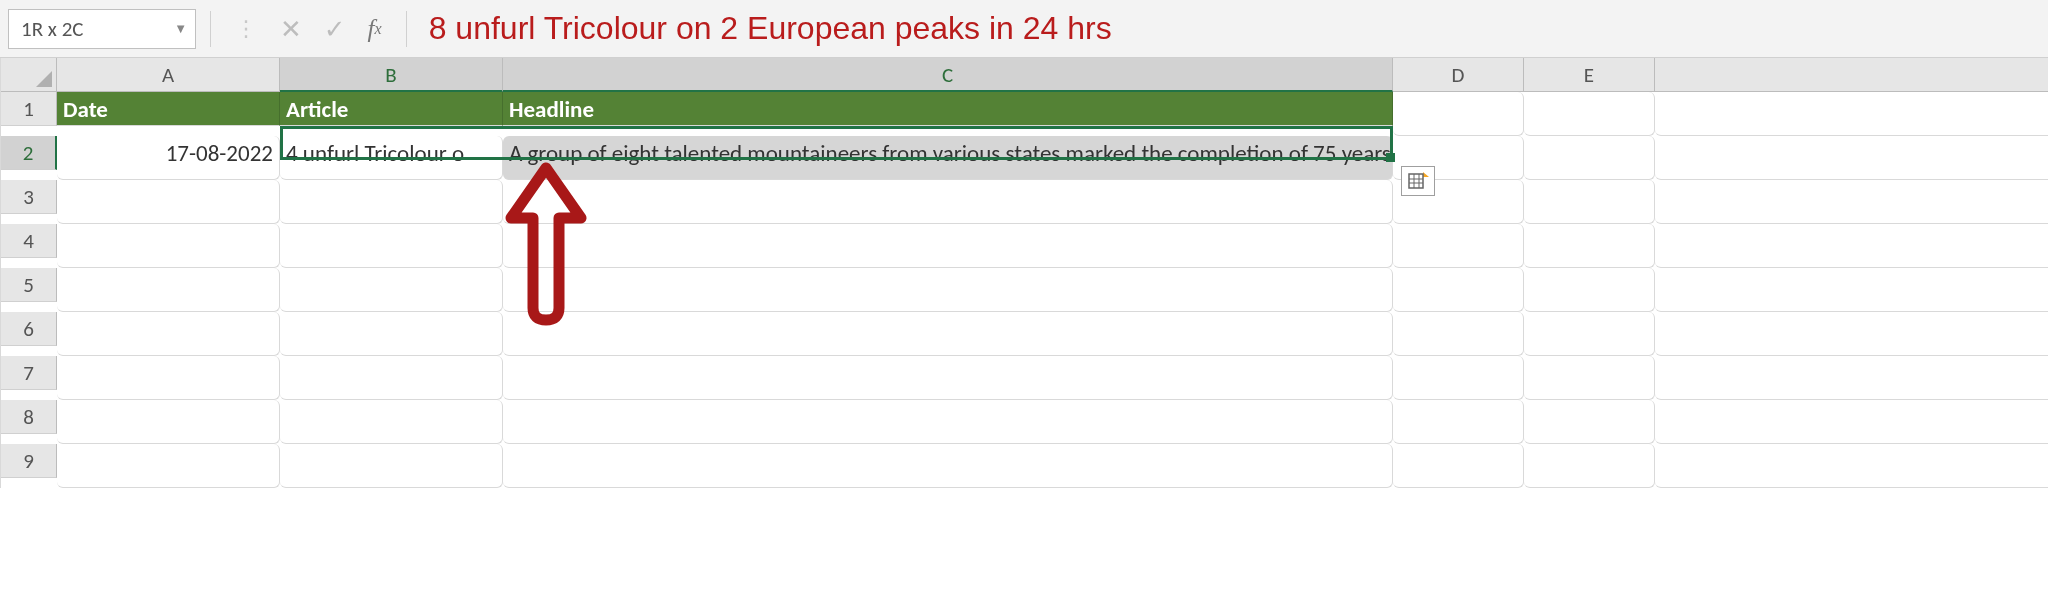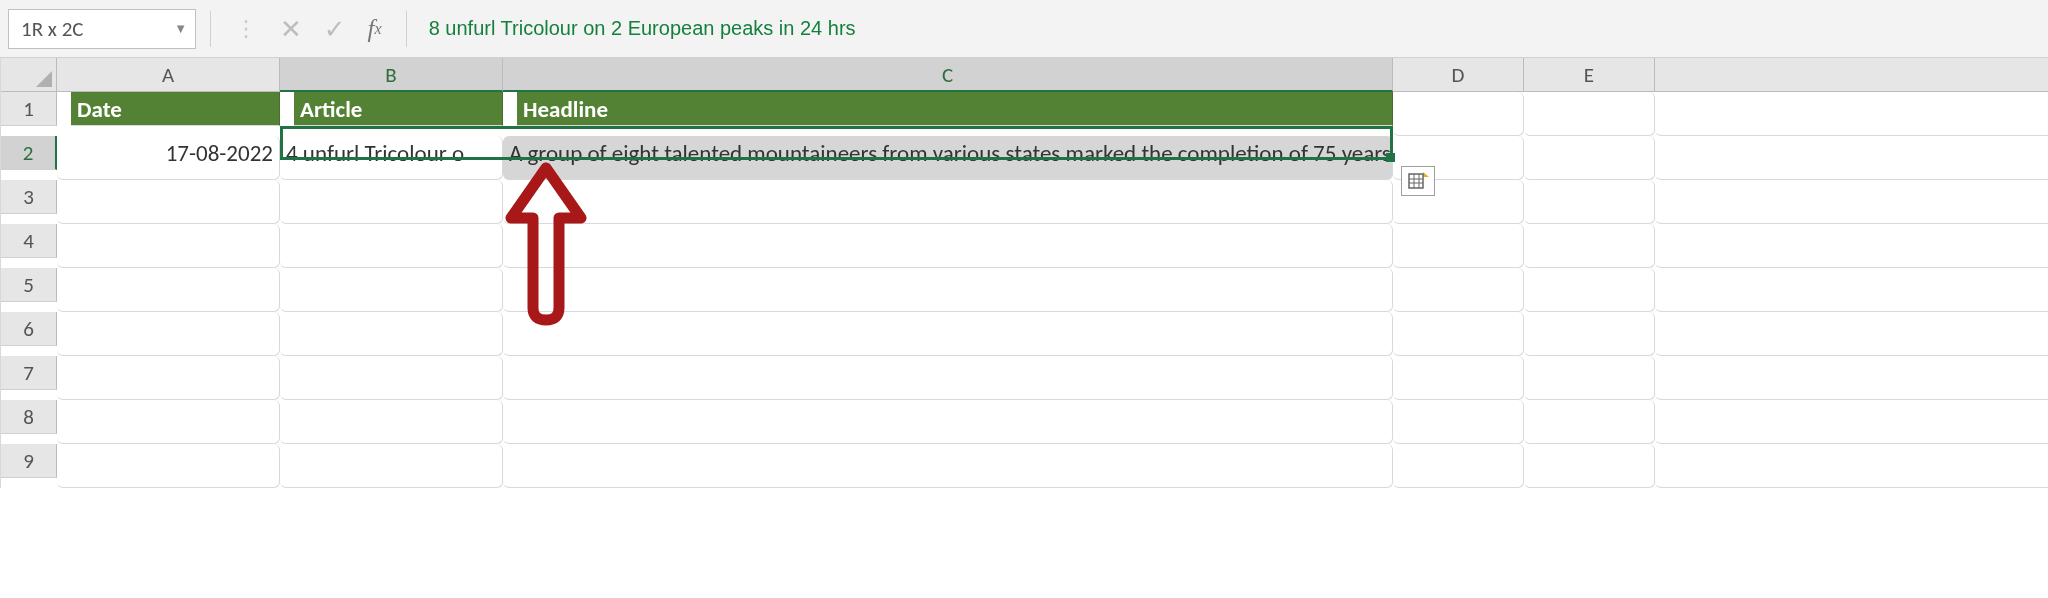--- a/index.html
+++ b/index.html
@@ -69,22 +69,22 @@
     font-family: 'Times New Roman', serif;
     font-size: 25px;
     color: #777;
   }
   .fx-icon sub{ font-size:16px; font-style:italic;}
   .formula-input {
     flex: 1;
     height: 40px;
     border: none;
     background: transparent;
-    font-size: 20px;
-    color: #15803d;
+    font-size: 32px;
+    color: #b91c1c;
     padding: 0 8px;
     outline: none;
   }
 
   
   .sheet {
     display: grid;
     grid-template-columns: 56px 223px 223px 890px 131px 131px 400px;
     position: relative;
     border-left:1px solid #d9d9d9;
@@ -150,21 +150,20 @@
   .hdr-cell {
     background: #548235;
     color: #ffffff;
     font-weight: bold;
     border-right: 1px solid #466f2d;
     border-bottom: 1px solid #d9d9d9;
     height: 34px;
     line-height: 34px;
     padding: 0 6px;
     font-size: 23px;
-    margin-left: 14px;
   }
 
   .right-align { text-align: right; }
 
   
   .selection {
     position: absolute;
     border: 3px solid #217346;
     pointer-events: none;
   }

